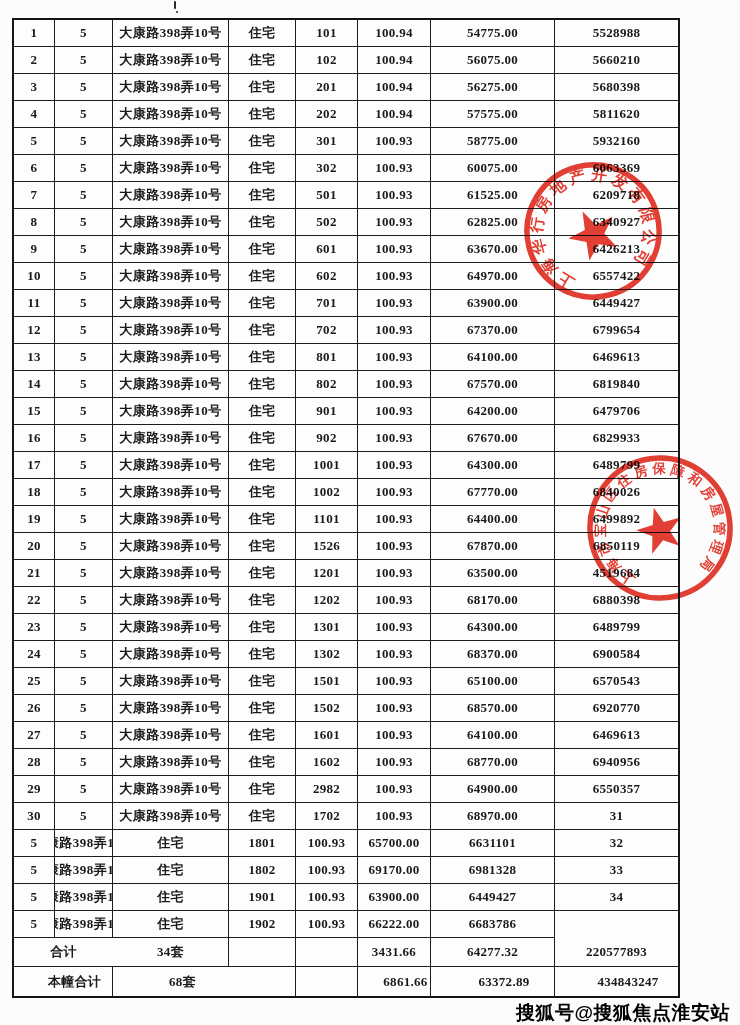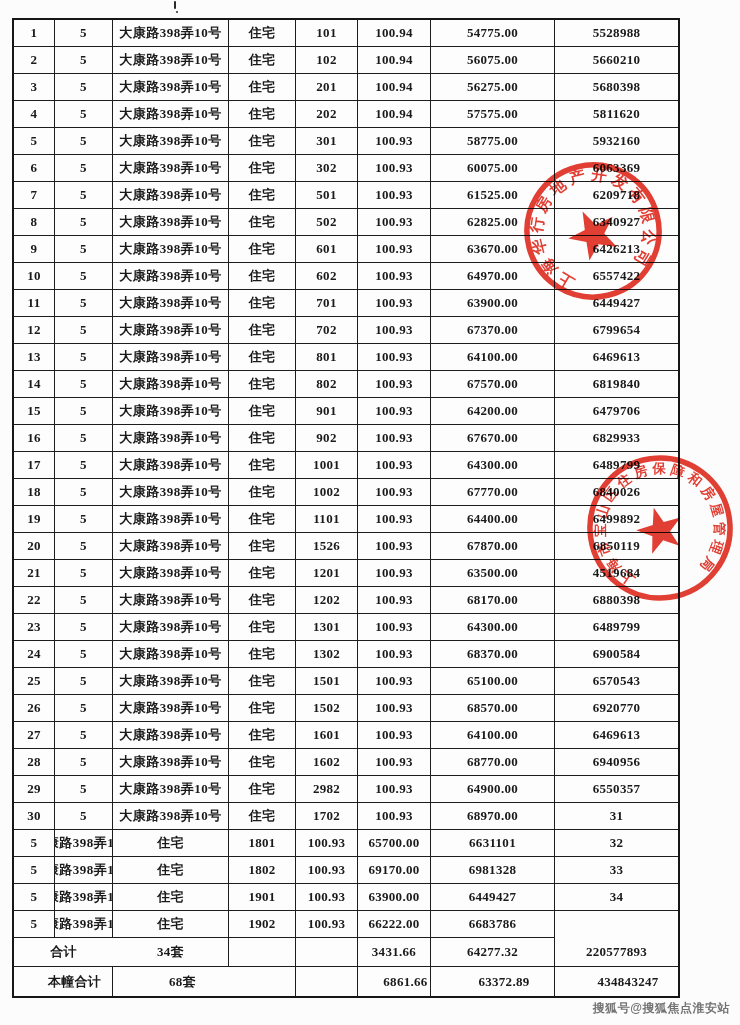--- a/index.html
+++ b/index.html
@@ -40,21 +40,21 @@
     opacity:.88;
     pointer-events:none;
   }
   .stamp text{
     font-family:"Liberation Serif","DejaVu Serif",serif;
     font-weight:700;
   }
   
   .watermark{
     position:absolute;top:1000px;right:10px;
-    font-size:12px;font-weight:700;color:#737373;
+    font-size:19px;font-weight:700;color:#000000;
     letter-spacing:.5px;
     font-family:"Liberation Sans","DejaVu Sans",sans-serif;
   }
   
   .tick{position:absolute;background:#2a2a2a;}
   .tick-a{left:174px;top:1px;width:2px;height:8px;border-radius:1px;}
   .tick-b{left:176px;top:11px;width:2px;height:2px;border-radius:50%;}
   .tick-c{left:38px;top:24px;width:2px;height:3px;border-radius:50%;}
 </style>
 </head>

